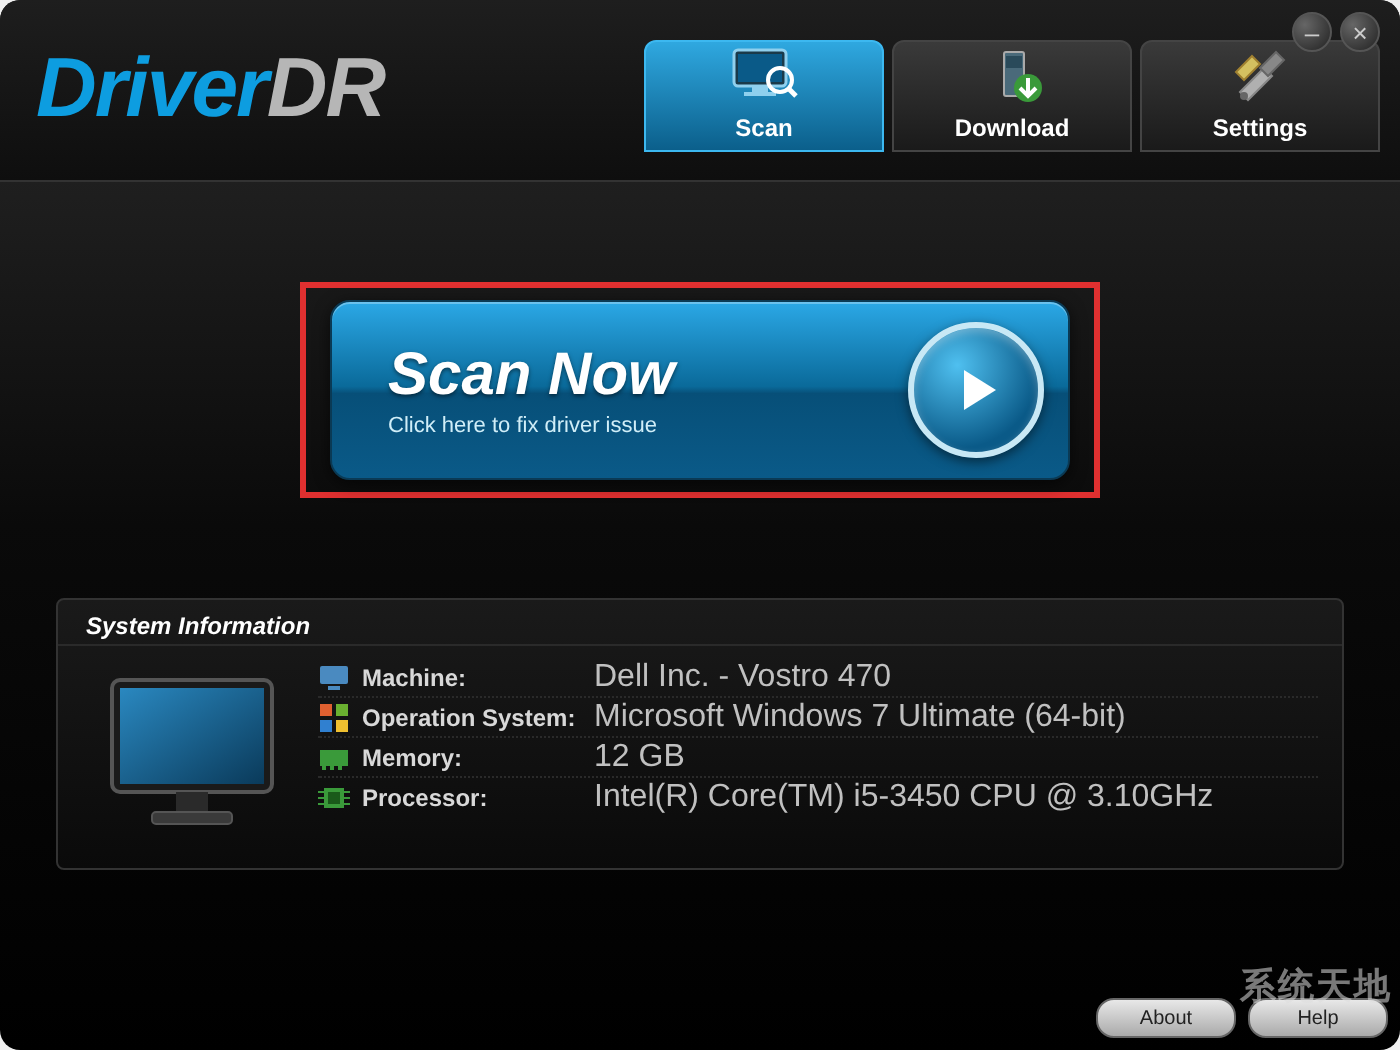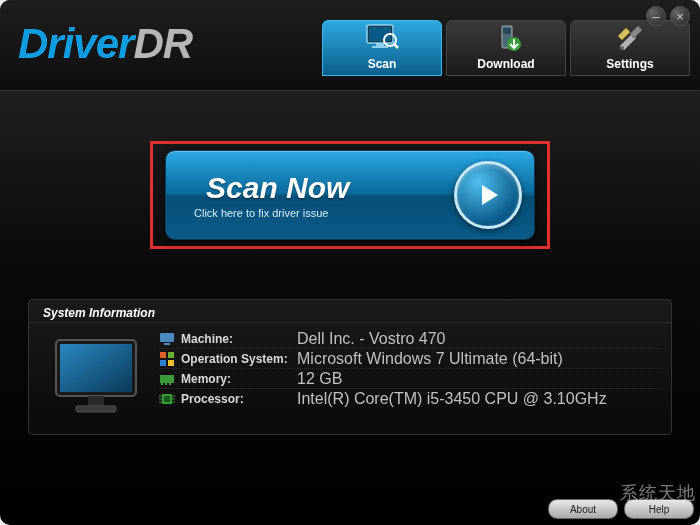--- a/index.html
+++ b/index.html
@@ -126,21 +126,20 @@
   cursor: pointer;
   position: relative;
 }
 .scan-text { flex: 1; }
 .scan-title {
   color: #fff;
   font-size: 30px;
   font-weight: bold;
   font-style: italic;
   text-shadow: 0 1px 2px rgba(0,0,0,0.5);
-  margin-left: 12px;
 }
 .scan-sub {
   color: #d0eef8;
   font-size: 11px;
   margin-top: 2px;
 }
 .play-circle {
   width: 62px;
   height: 62px;
   border-radius: 50%;
@@ -223,21 +222,21 @@
   align-items: center;
   justify-content: center;
   cursor: pointer;
   padding: 0 8px;
 }
 .watermark {
   position: absolute;
   right: 4px;
   bottom: 20px;
   font-size: 18px;
-  font-weight: normal;
+  font-weight: bold;
   color: rgba(220,220,220,0.55);
   letter-spacing: 1px;
   font-family: "Microsoft YaHei", sans-serif;
 }
 </style>
 </head>
 <body>
 
 <div class="window">
 

